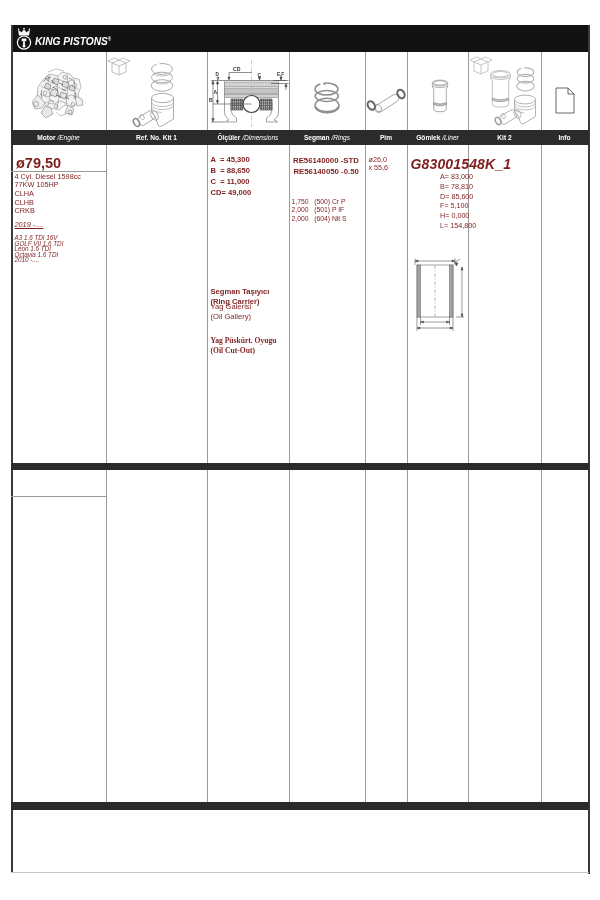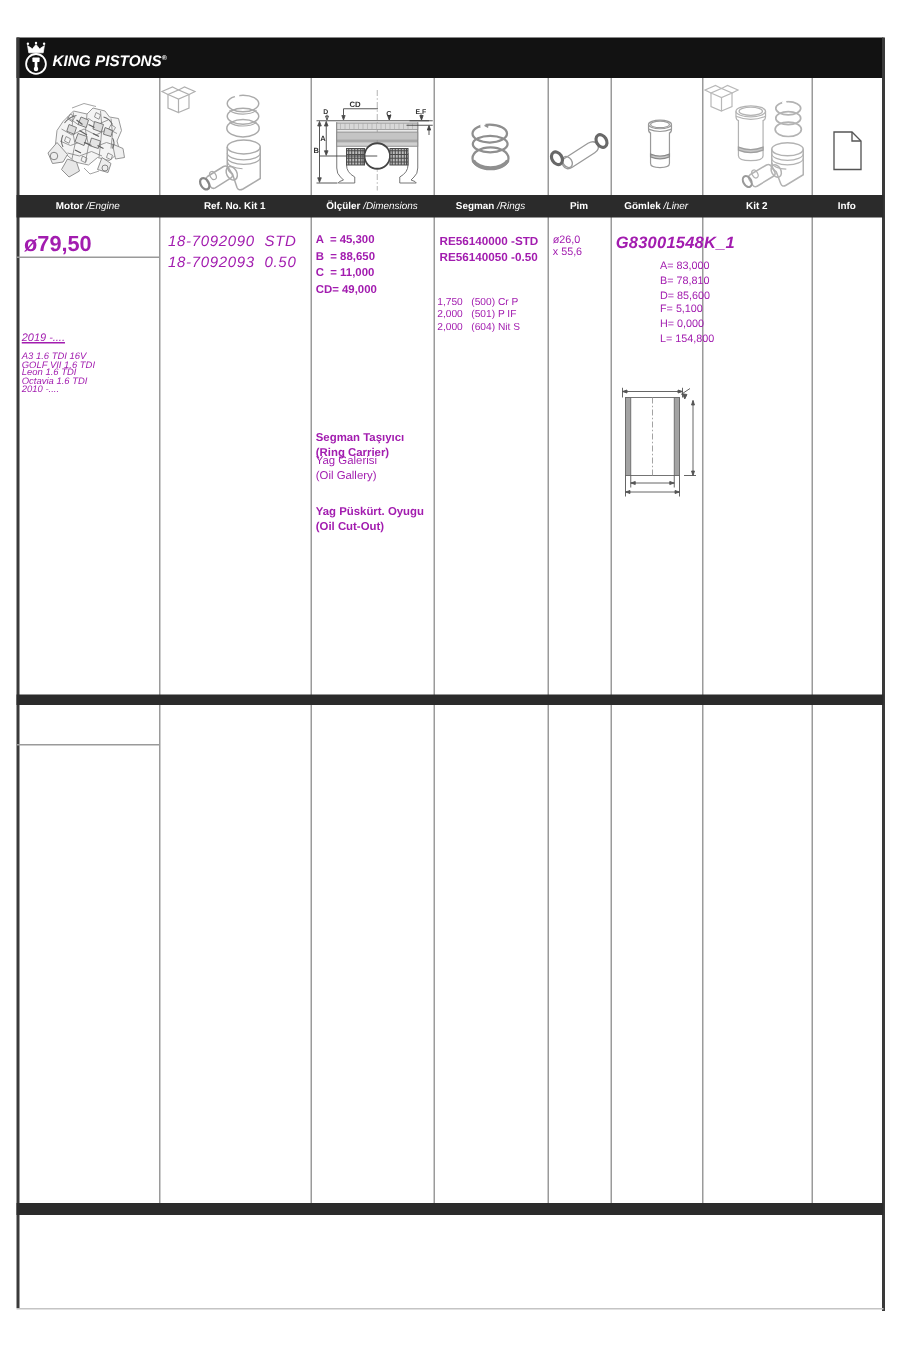--- a/index.html
+++ b/index.html
@@ -5,21 +5,21 @@
   html,body{margin:0;padding:0;background:#fff;}
   #page{position:relative;width:600px;height:900px;background:#fff;
         font-family:"Liberation Sans",sans-serif;overflow:hidden;}
   .abs{position:absolute;}
   .vline{position:absolute;width:1px;background:#9a9a9a;}
   .hline{position:absolute;height:1px;background:#9a9a9a;}
   .bar{position:absolute;background:#2b2b2b;}
   .hdr{position:absolute;top:130px;height:15px;color:#fff;font-size:6.6px;
        display:flex;align-items:center;justify-content:center;white-space:nowrap;}
   .hdr i{font-style:italic;font-weight:normal;}
-  .t{position:absolute;color:#a21caf;white-space:pre;}
+  .t{position:absolute;color:#7f1d1d;white-space:pre;}
 </style>
 </head>
 <body>
 <div id="page">
 
 <div class="bar" style="left:11px;top:25px;width:578px;height:27px;background:#121212;"></div>
 
 <svg class="abs" style="left:16px;top:27px;" width="18" height="24" viewBox="0 0 18 24">
   <g stroke="#fff" fill="none">
     <path d="M3.2 8.2 L2.4 3.4 L5.6 5.6 L8 2.6 L10.4 5.6 L13.6 3.4 L12.8 8.2 Z" fill="#fff" stroke-width="0.5"></path>
@@ -249,57 +249,60 @@
     </div>
 
 <div class="hdr" style="left:541px;width:47px;">
       <b>Info</b>
     </div>
 
 <div class="t" style="left:16px;top:154.5px;font-size:14.5px;font-weight:bold;">ø79,50</div>
 
 <div class="hline" style="left:11px;top:171px;width:95px;"></div>
 
+<div class="t" style="left:14.5px;top:172.5px;font-size:7.3px;line-height:8.7px;">4 Cyl. Diesel 1598cc
+77KW 105HP
+CLHA
+CLHB
+CRKB</div>
 
 <div class="t" style="left:14.5px;top:220px;font-size:7.3px;font-style:italic;text-decoration:underline;">2019 -....</div>
 
 <div class="t" style="left:14.5px;top:235px;font-size:6.3px;line-height:5.5px;font-style:italic;">A3 1.6 TDI 16V
 GOLF VII 1.6 TDI
 Leon 1.6 TDI
 Octavia 1.6 TDI
 2010 -....</div>
 
-<div class="t" style="left:112px;top:155px;font-size:10px;font-style:italic;letter-spacing:0.45px;line-height:14.2px;">18-7092090  STD
-18-7092093  0.50</div>
 
 <div class="t" style="left:210.5px;top:155px;font-size:7.6px;font-weight:bold;line-height:10.9px;">A  = 45,300
 B  = 88,650
 C  = 11,000
 CD= 49,000</div>
 
 <div class="t" style="left:210.5px;top:269.5px;font-size:7.6px;font-weight:bold;line-height:10.2px;margin-top:17px;">Segman Taşıyıcı
 (Ring Carrier)</div>
 
 <div class="t" style="left:210.5px;top:302px;font-size:7.6px;font-weight:normal;line-height:10.2px;">Yag Galerisi
 (Oil Gallery)</div>
 
-<div class="t" style="left:210.5px;top:336px;font-size:7.6px;font-weight:bold;line-height:10.2px;">Yag Püskürt. Oyugu
+<div class="t" style="left:210.5px;top:336px;font-size:7.6px;font-weight:bold;line-height:10.2px;font-family:Liberation Serif, serif;">Yag Püskürt. Oyugu
 (Oil Cut-Out)</div>
 
-<div class="t" style="left:293px;top:155px;font-size:7.8px;font-weight:bold;line-height:11.2px;">RE56140000 -STD
+<div class="t" style="left:293px;top:155px;font-size:7.8px;font-weight:bold;line-height:11.2px;text-align:right;">RE56140000 -STD
 RE56140050 -0.50</div>
 
 <div class="t" style="left:291.5px;top:197.5px;font-size:6.8px;line-height:8.6px;">1,750&nbsp;&nbsp;&nbsp;(500) Cr P
 2,000&nbsp;&nbsp;&nbsp;(501) P IF
 2,000&nbsp;&nbsp;&nbsp;(604) Nit S</div>
 
 <div class="t" style="left:368.5px;top:155.5px;font-size:7.2px;line-height:8.4px;">ø26,0
 x 55,6</div>
 
-<div class="t" style="left:410.5px;top:155.5px;font-size:11px;font-weight:bold;font-style:italic;letter-spacing:0.15px;">G83001548K_1</div>
+<div class="t" style="left:410.5px;top:155.5px;font-size:14px;font-weight:bold;font-style:italic;letter-spacing:0.15px;">G83001548K_1</div>
 
 <div class="t" style="left:440px;top:172px;font-size:7.2px;line-height:9.8px;">A= 83,000
 B= 78,810
 D= 85,600
 F= 5,100
 H= 0,000
 L= 154,800</div>
 
 <svg class="abs" style="left:410px;top:253px;" width="60" height="80" viewBox="0 0 60 80">
   <g fill="none" stroke="#555" stroke-width="0.6">

